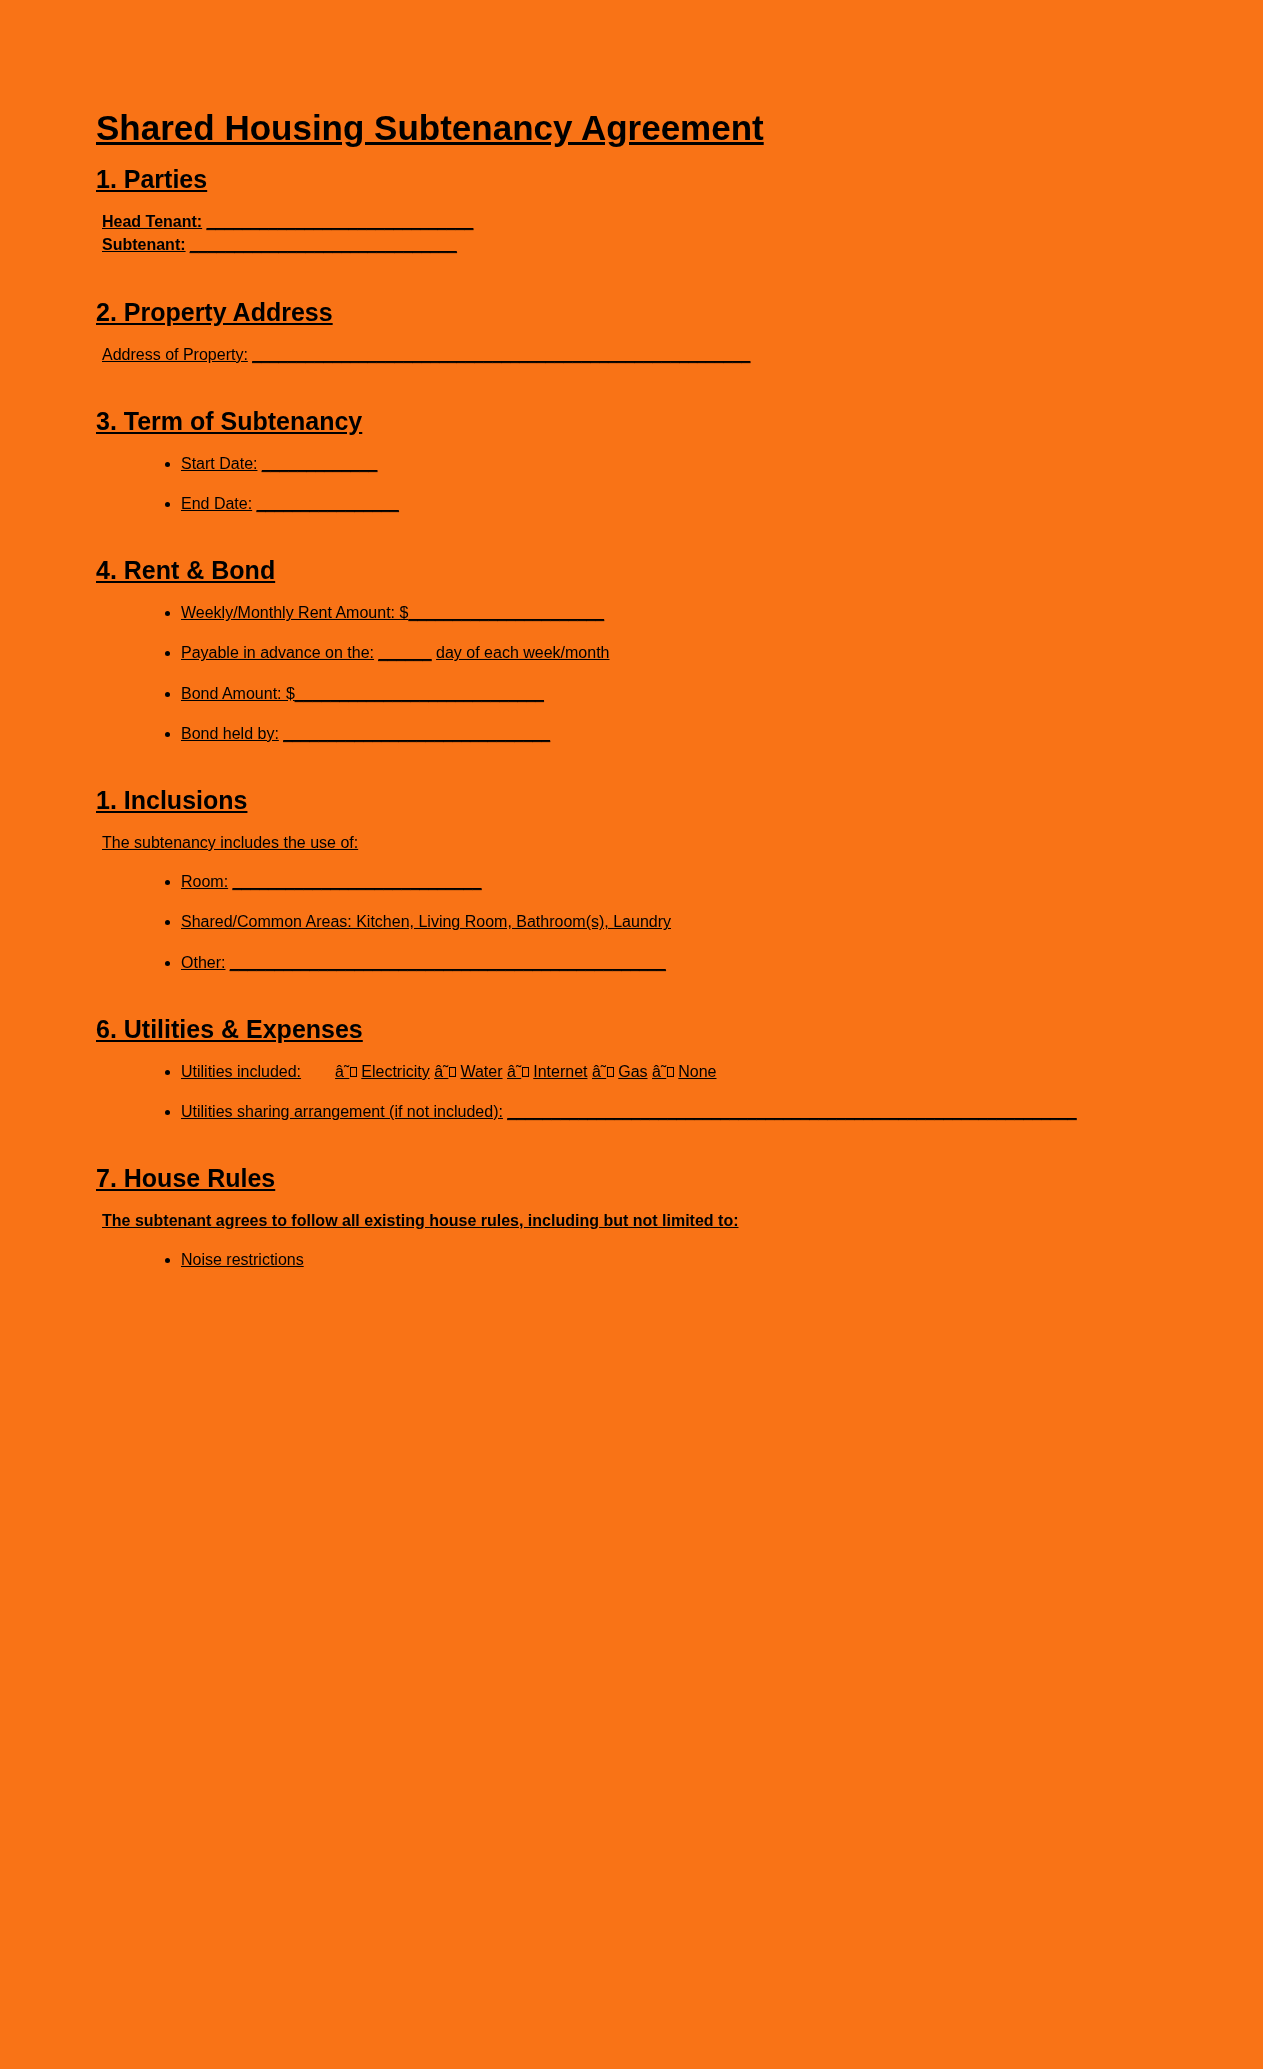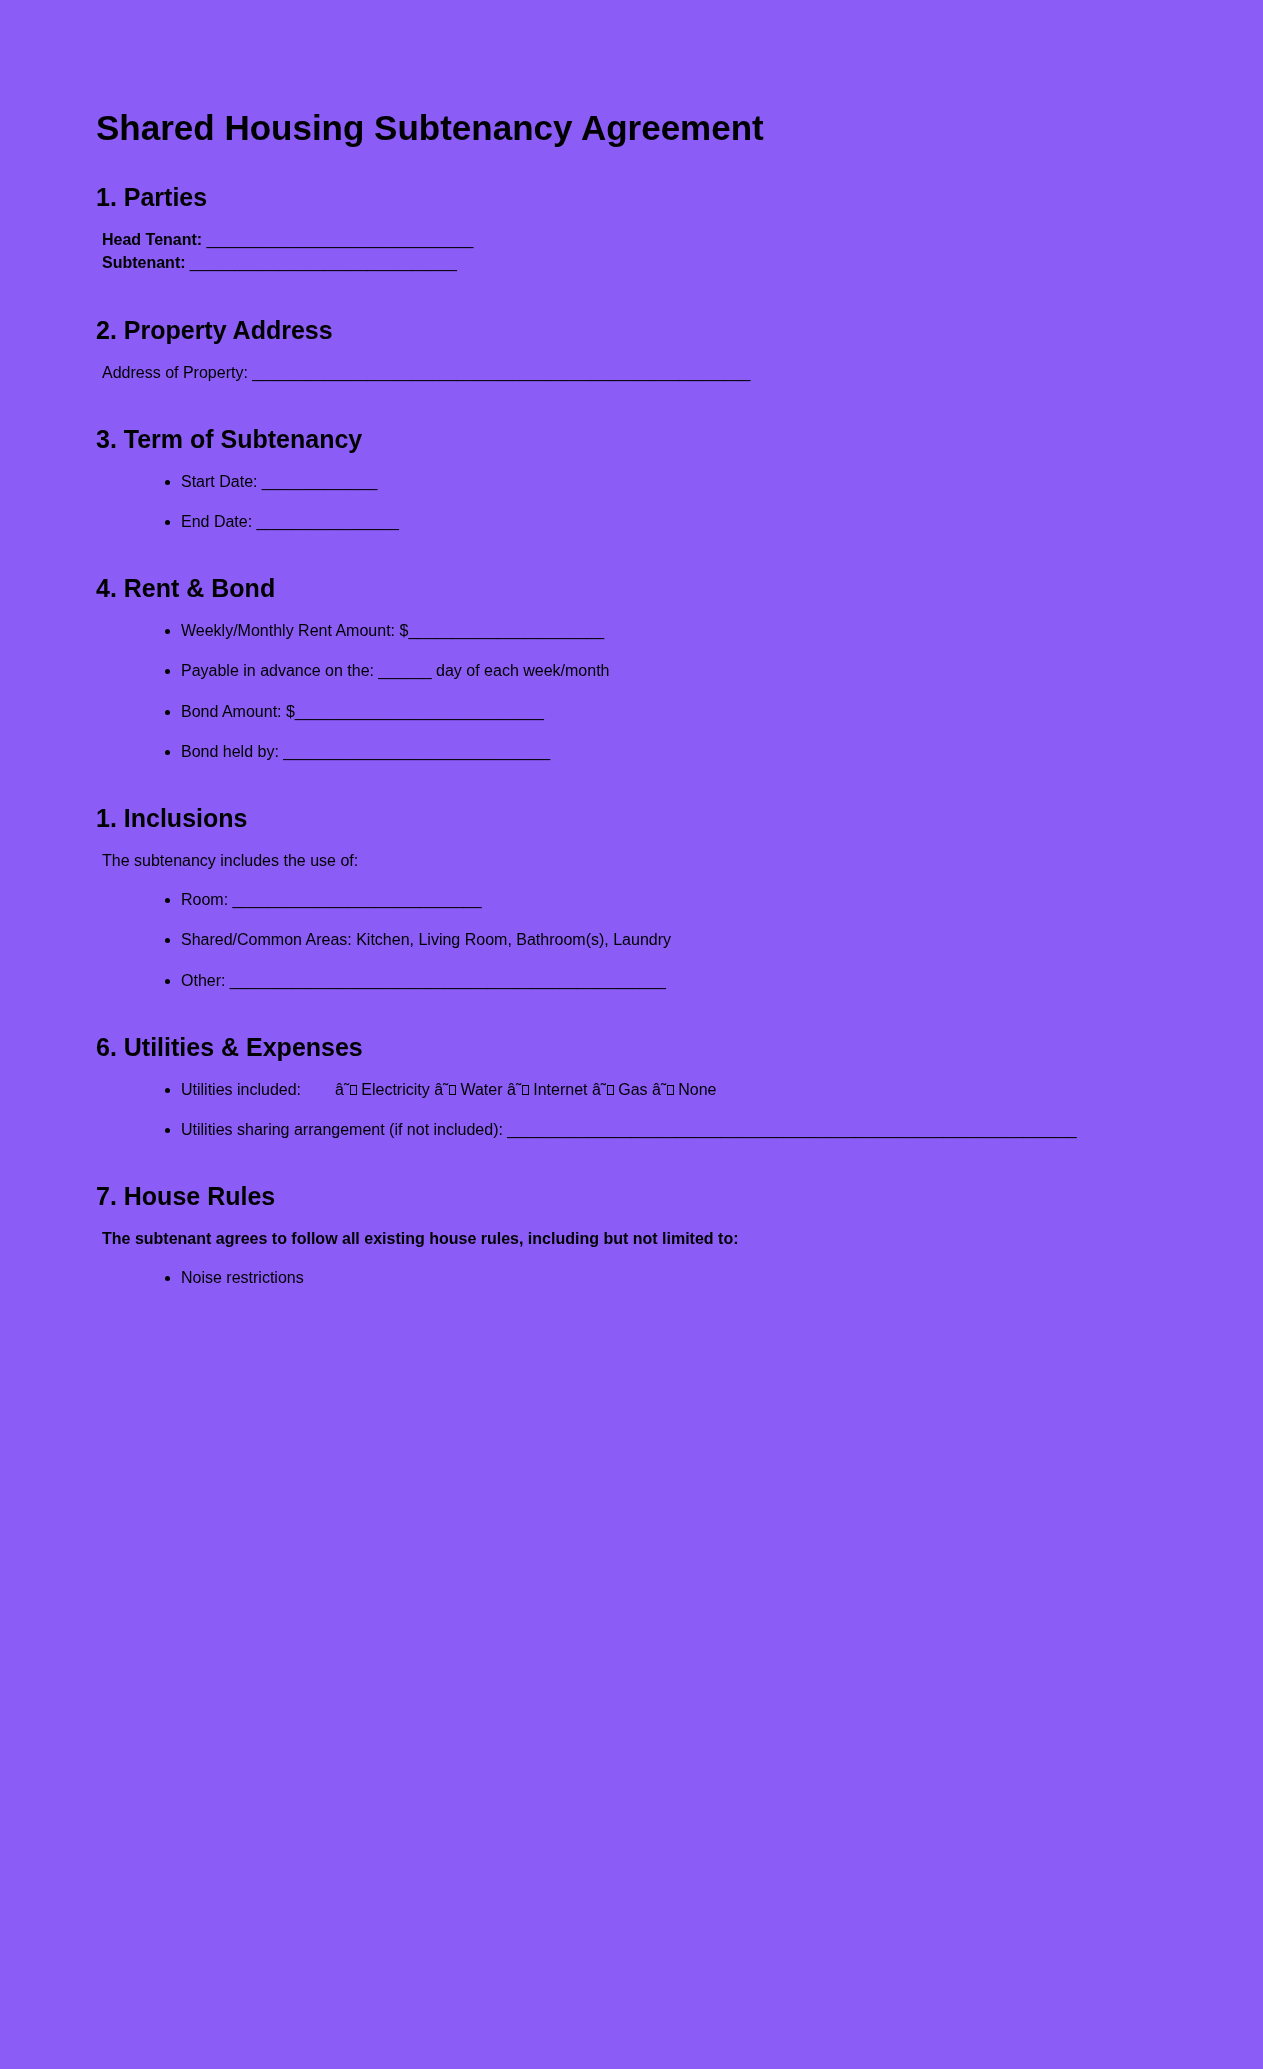--- a/index.html
+++ b/index.html
@@ -2,24 +2,24 @@
 <html><head>
 <meta charset="utf-8">
 <style>
   * { box-sizing: border-box; }
   html, body { margin: 0; padding: 0; background: #fff; }
   body {
     width: 1263px; height: 2069px;
     font-family: "Liberation Sans", "DejaVu Sans", sans-serif;
     font-size: 16px; line-height: 1.45; color: #000;
   }
-  .page { width: 1263px; min-height: 2069px; padding: 108px 100px 40px 96px; background: #8b5cf6; }
+  .page { width: 1263px; min-height: 2069px; padding: 108px 100px 40px 96px; background: #f97316; text-decoration: underline; }
   h1 { font-size: 35px; line-height: 1.15; margin: 0; font-weight: bold; }
   h2 { font-size: 25px; line-height: 1.2; margin: 40px 0 16px 0; font-weight: bold; }
-  h2.first { margin-top: 34px; }
+  h2.first { margin-top: 16px; }
   p { margin: 0 0 16px 6px; }
   p.bold-line { font-weight: bold; }
   ul { margin: 16px 0 0 0; padding: 0 0 0 67px; }
   li { margin: 0 0 17px 18px; }
   .lbl-b { font-weight: bold; }
   .blank { margin-left: 0.27em; letter-spacing: 0; white-space: nowrap; }
   .suffix { margin-left: 0.27em; }
   .options { margin-left: 34px; }
   .opt { margin-right: 0.28em; white-space: nowrap; text-align: right; }
   .tofu {

